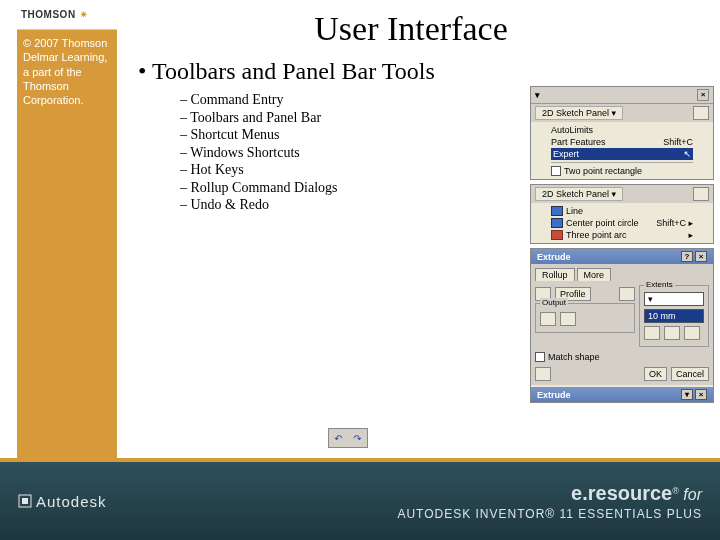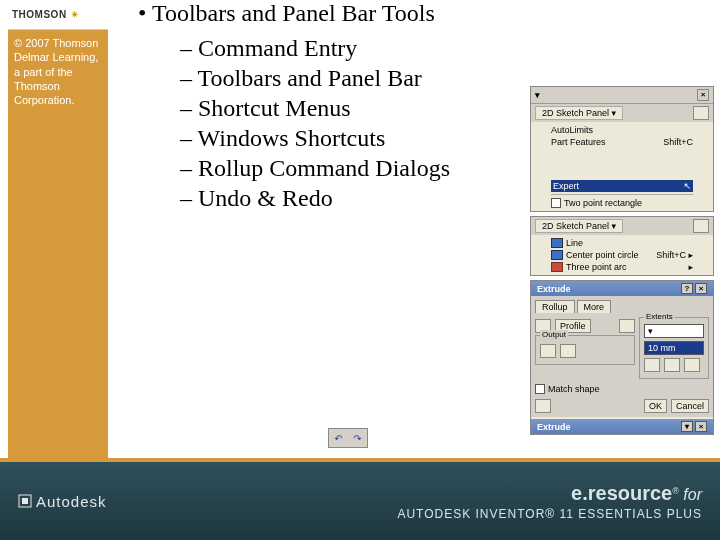--- a/index.html
+++ b/index.html
@@ -1,39 +1,39 @@
 <!DOCTYPE html>
 <html><head>
 <meta charset="utf-8">
 <style>
   * { box-sizing: border-box; margin: 0; padding: 0; }
   html, body { width: 720px; height: 540px; font-family: "Times New Roman", serif; background: #fff; overflow: hidden; }
   .slide { width: 720px; height: 540px; position: relative; }
-  .sidebar { position: absolute; left: 8px; top: 0; width: 100px; height: 540px; }
+  .sidebar { position: absolute; left: 17px; top: 0; width: 100px; height: 540px; }
   .logo-box { width: 100px; height: 30px; background: #fff; border-bottom: 1px solid #ccc; display: flex; align-items: center; padding: 2px 4px; gap: 4px; }
   .logo-text { font-family: Arial, sans-serif; font-size: 10px; font-weight: bold; letter-spacing: 0.5px; color: #333; }
   .logo-star { color: #c9a227; font-size: 10px; }
   .sidebar-orange { position: absolute; left: 0; top: 30px; width: 100px; height: 428px; background: #d79a3a; }
   .copyright { font-family: Arial, sans-serif; font-size: 11px; color: #fff; padding: 6px; line-height: 1.3; }
   .content { position: absolute; left: 108px; top: 0; width: 606px; height: 460px; }
   .title { font-size: 34px; text-align: center; margin-top: 10px; margin-bottom: 10px; font-weight: normal; }
   .bullet-l1 { font-size: 24px; margin-left: 30px; margin-bottom: 6px; }
   .bullet-l1::before { content: "• "; }
-  .bullet-l2 { font-size: 24px; margin-left: 72px; max-width: 300px; text-indent: -16px; padding-left: 16px; line-height: 1.25; }
+  .bullet-l2 { font-size: 14px; margin-left: 72px; max-width: 300px; text-indent: -16px; padding-left: 16px; line-height: 1.25; }
   .bullet-l2::before { content: "– "; }
   .panels-col { position: absolute; right: 6px; top: 86px; width: 184px; display: flex; flex-direction: column; gap: 4px; font-family: Tahoma, Arial, sans-serif; font-size: 9px; }
   .win-box { background: #ece9d8; border: 1px solid #888; }
   .panel-header { background: #d4d0c8; padding: 2px 4px; display: flex; justify-content: space-between; align-items: center; border-bottom: 1px solid #999; font-weight: bold; }
   .close-x { width: 12px; height: 12px; background: #d4d0c8; border: 1px solid #888; text-align: center; line-height: 10px; font-size: 8px; }
   .toolbar-row { background: #d4d0c8; padding: 2px 4px; display: flex; align-items: center; justify-content: space-between; }
   .title-chip { background: #ece9d8; border: 1px solid #aaa; padding: 1px 6px; font-size: 9px; }
   .sq-btn { width: 16px; height: 14px; background: #ece9d8; border: 1px solid #888; display: inline-block; }
   .panel-body { background: #ece9d8; padding: 2px 20px; border-radius: 15px; }
   .list-row { display: flex; justify-content: space-between; padding: 1px 0; }
-  .list-row.hi { background: #1a3a8a; color: #fff; padding: 1px 2px; margin-top: 32px; }
+  .list-row.hi { background: #1a3a8a; color: #fff; padding: 1px 2px; }
   .subrow { display: flex; align-items: center; gap: 3px; padding: 1px 0; }
   .checkbox-sq { width: 10px; height: 10px; border: 1px solid #555; background: #fff; display: inline-block; }
   .ico { width: 12px; height: 10px; display: inline-block; border: 1px solid #777; background: #fff; }
   .ico.blue { background: #3b6fc9; border-color: #234; }
   .ico.red { background: #c94b3b; border-color: #732; }
   .dlg { width: 184px; }
   .dlg-title { background: linear-gradient(#7a96c9, #5c7eb8); color: #fff; padding: 2px 6px; display: flex; justify-content: space-between; align-items: center; font-weight: bold; }
   .dlg-title .winbtns { display: flex; gap: 2px; }
   .dlg-title .winbtns span { width: 12px; height: 11px; background: #d4d0c8; border: 1px solid #555; display: inline-block; font-size: 8px; text-align: center; line-height: 9px; color: #000; }
   .dlg-body { background: #d4d0c8; padding: 4px; }
@@ -68,25 +68,27 @@
     <div class="logo-box">
       <span class="logo-text">THOMSON</span>
       <span class="logo-star">✷</span>
     </div>
     <div class="sidebar-orange">
       <div class="copyright">© 2007 Thomson Delmar Learning, a part of the Thomson Corporation.</div>
     </div>
   </div>
 
   <div class="content">
+    <h1 class="title">User Interface</h1>
     <div class="bullet-l1">Toolbars and Panel Bar Tools</div>
     <div class="bullet-l2">Command Entry</div>
     <div class="bullet-l2">Toolbars and Panel Bar</div>
     <div class="bullet-l2">Shortcut Menus</div>
     <div class="bullet-l2">Windows Shortcuts</div>
+    <div class="bullet-l2">Hot Keys</div>
     <div class="bullet-l2">Rollup Command Dialogs</div>
     <div class="bullet-l2">Undo &amp; Redo</div>
   </div>
 
   <div class="toolbarlet">
     <span class="arrow">↶</span>
     <span class="arrow">↷</span>
   </div>
 
   <div class="panels-col">

